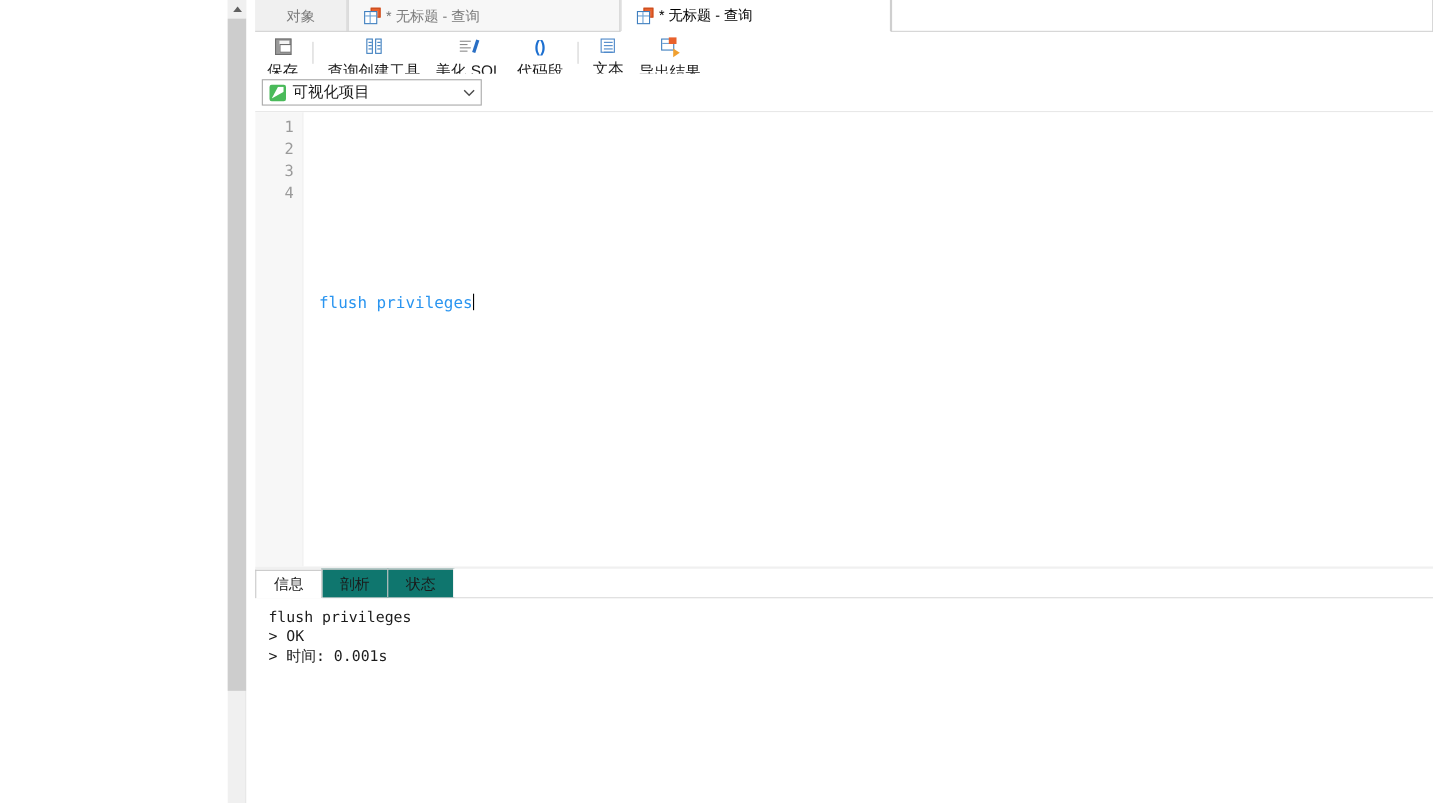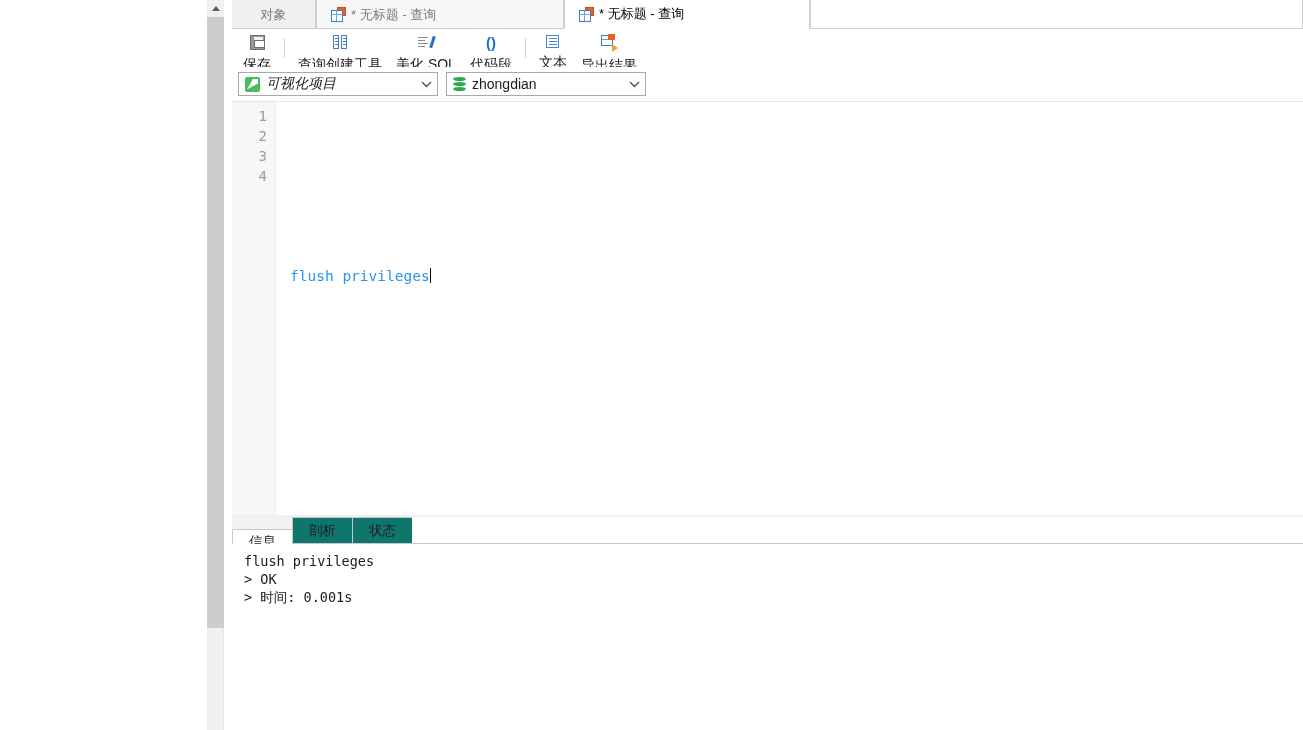--- a/index.html
+++ b/index.html
@@ -183,21 +183,21 @@
   
   .toolbar2 {
     position: absolute; left: 0; top: 67px; width: 1071px; height: 34px;
     background: #ffffff; display: flex; align-items: center; padding-left: 6px;
   }
   .combo {
     display: flex; align-items: center; height: 24px;
     border: 1px solid #a9a9a9; background: #ffffff; padding: 0 0 0 6px;
     font-size: 14px; color: #1b1b1b; position: relative;
   }
-  .combo.c1 { width: 200px; margin-right: 8px; font-style: italic; }
+  .combo.c1 { width: 200px; margin-right: 8px; }
   .combo.c2 { width: 200px; margin-right: 14px; }
   .combo .lbl { flex: 1; white-space: nowrap; overflow: hidden;
     padding-left: 6px; }
   .combo .chev {
     width: 22px; height: 22px; display: flex; align-items: center;
     justify-content: center; flex: 0 0 22px;
   }
   .chev-svg { display: block; }
 
   
@@ -262,21 +262,21 @@
   .res-tabs {
     position: absolute; left: 0; top: 518px; width: 1071px; height: 26px;
     background: #f2f2f2; display: flex; align-items: flex-end;
     border-bottom: 1px solid #c8c8c8;
   }
   .rtab {
     height: 26px; padding: 0 16px; font-size: 13.5px; color: #1b1b1b;
     display: flex; align-items: center; background: #0f766e;
     border: 1px solid #c8c8c8; border-bottom: none; margin-right: -1px;
   }
-  .rtab.active { background: #ffffff; position: relative; top: 12px;
+  .rtab.active { background: #ffffff; position: relative; top: 1px;
     border-bottom: 1px solid #ffffff; text-align: right; }
   .res-tabs-fill { flex: 1; height: 26px; background: #ffffff;
     border-bottom: 1px solid transparent; }
   .res-body {
     position: absolute; left: 0; top: 544px; width: 1071px; height: 186px;
     background: #ffffff; padding: 8px 0 0 12px;
     font-family: "DejaVu Sans Mono", monospace; font-size: 13.5px;
     line-height: 18px; color: #1b1b1b; white-space: pre;
   }
 
@@ -379,33 +379,20 @@
     <div class="toolbar2">
       <div class="combo c1">
         <span class="ico-proj"></span>
         <span class="lbl">可视化项目</span>
         <span class="chev">
           <svg class="chev-svg" width="11" height="7" viewBox="0 0 11 7">
               <path d="M1 1 L5.5 5.5 L10 1" fill="none" stroke="#4a4a4a" stroke-width="1.3"></path>
             </svg>
         </span>
       </div>
-      <div class="combo c2">
-        <span class="ico-db">
-            <i></i>
-            <i></i>
-            <i></i>
-          </span>
-        <span class="lbl">zhongdian</span>
-        <span class="chev">
-          <svg class="chev-svg" width="11" height="7" viewBox="0 0 11 7">
-              <path d="M1 1 L5.5 5.5 L10 1" fill="none" stroke="#4a4a4a" stroke-width="1.3"></path>
-            </svg>
-        </span>
-      </div>
     </div>
 
     <div class="editor">
       <div class="gutter">
         <div class="ln">1</div>
         <div class="ln">2</div>
         <div class="ln">3</div>
         <div class="ln">4</div>
       </div>
       <div class="code">

